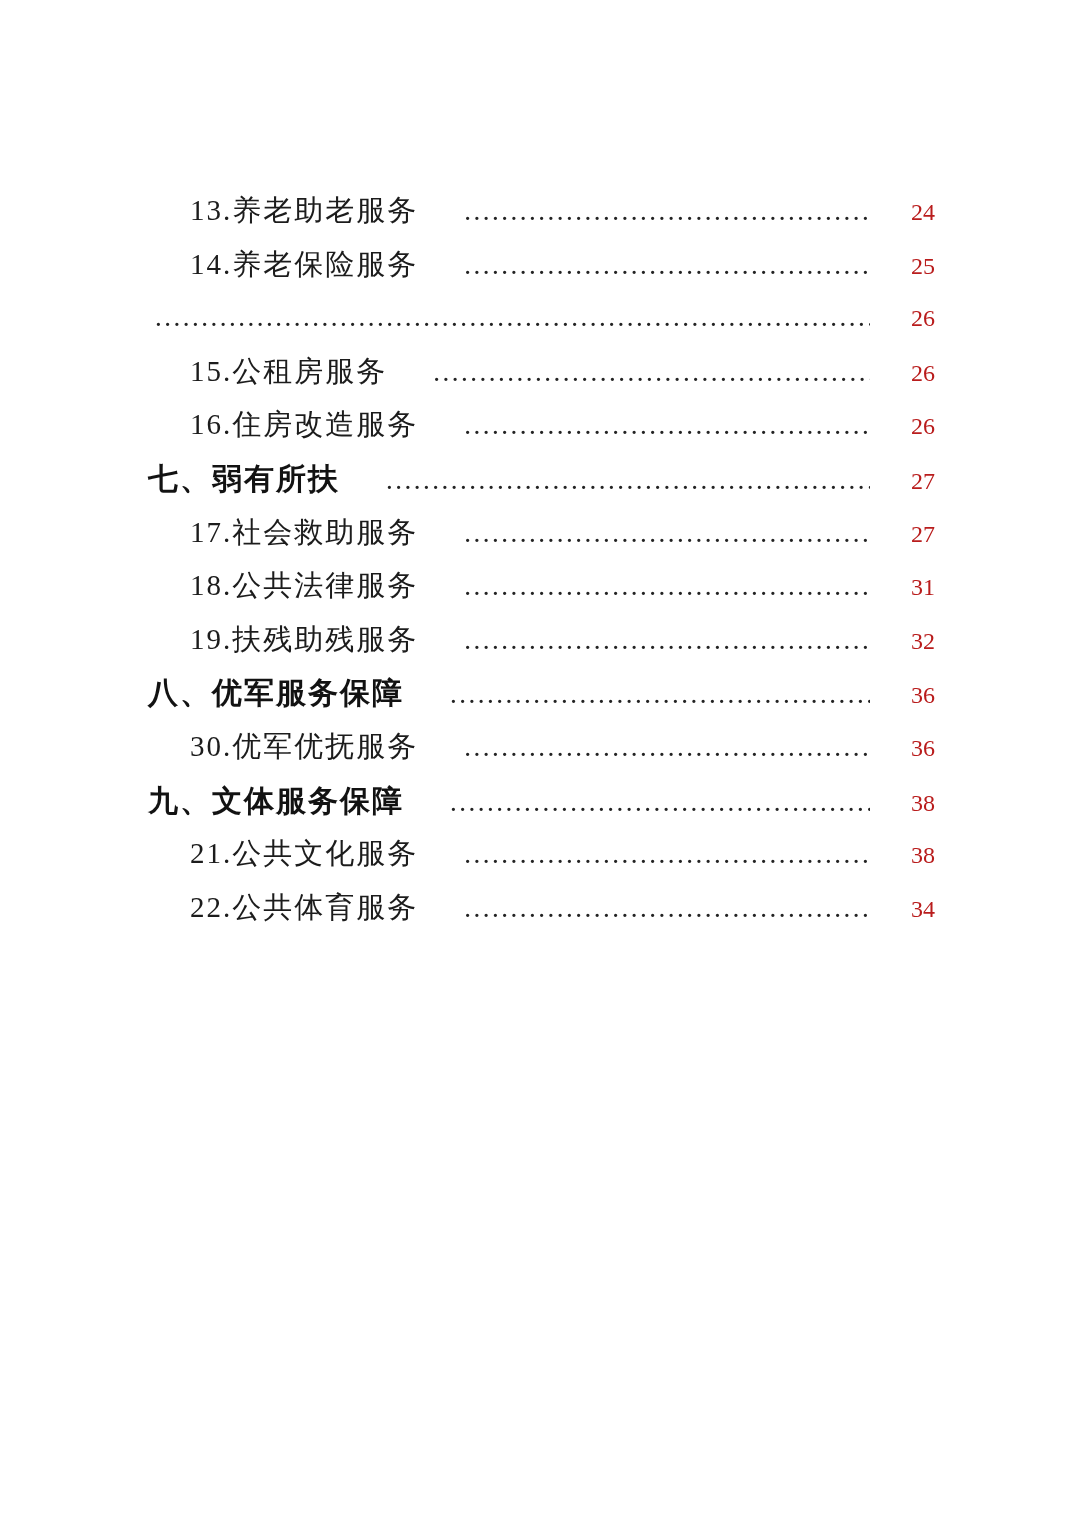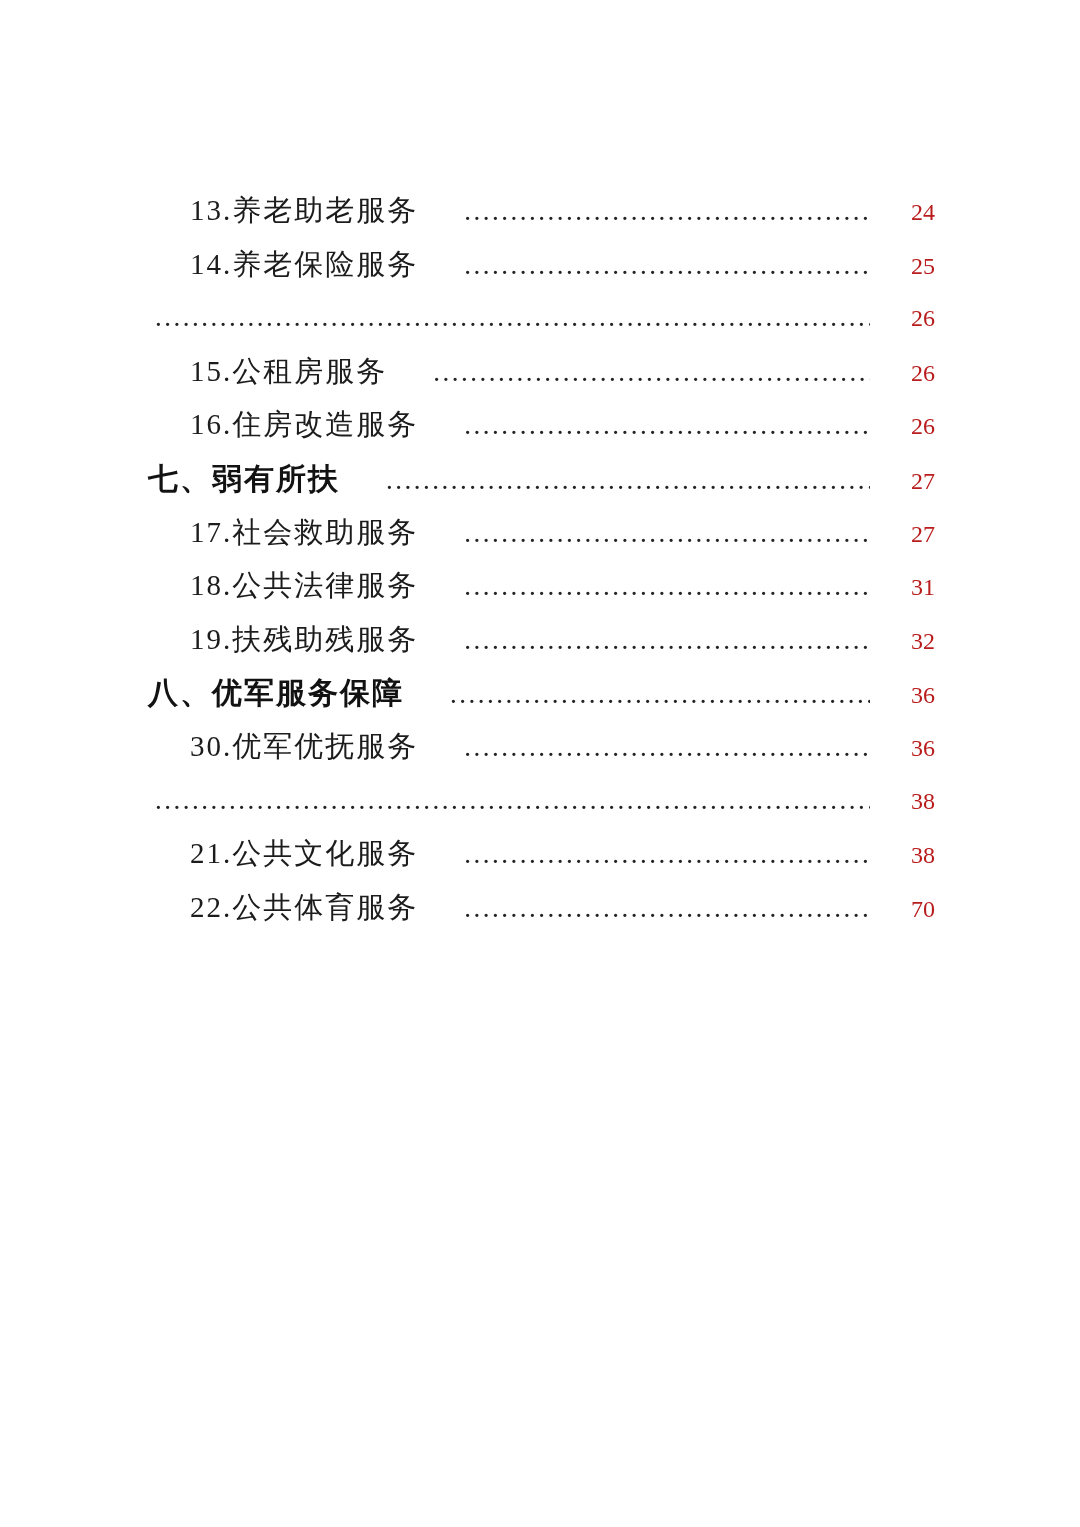--- a/index.html
+++ b/index.html
@@ -142,30 +142,31 @@
       <span class="toc-page-num">36</span>
     </div>
 
     <div class="toc-row item">
       <span class="toc-label">30.优军优抚服务</span>
       <span class="toc-leader"></span>
       <span class="toc-page-num">36</span>
     </div>
 
     <div class="toc-row section">
+      <span class="toc-label">九、文体服务保障</span>
       <span class="toc-leader"></span>
       <span class="toc-page-num">38</span>
     </div>
 
     <div class="toc-row item">
       <span class="toc-label">21.公共文化服务</span>
       <span class="toc-leader"></span>
       <span class="toc-page-num">38</span>
     </div>
 
     <div class="toc-row item">
       <span class="toc-label">22.公共体育服务</span>
       <span class="toc-leader"></span>
-      <span class="toc-page-num">70</span>
+      <span class="toc-page-num">34</span>
     </div>
 
   </div>
 </div>
 
 </body></html>

